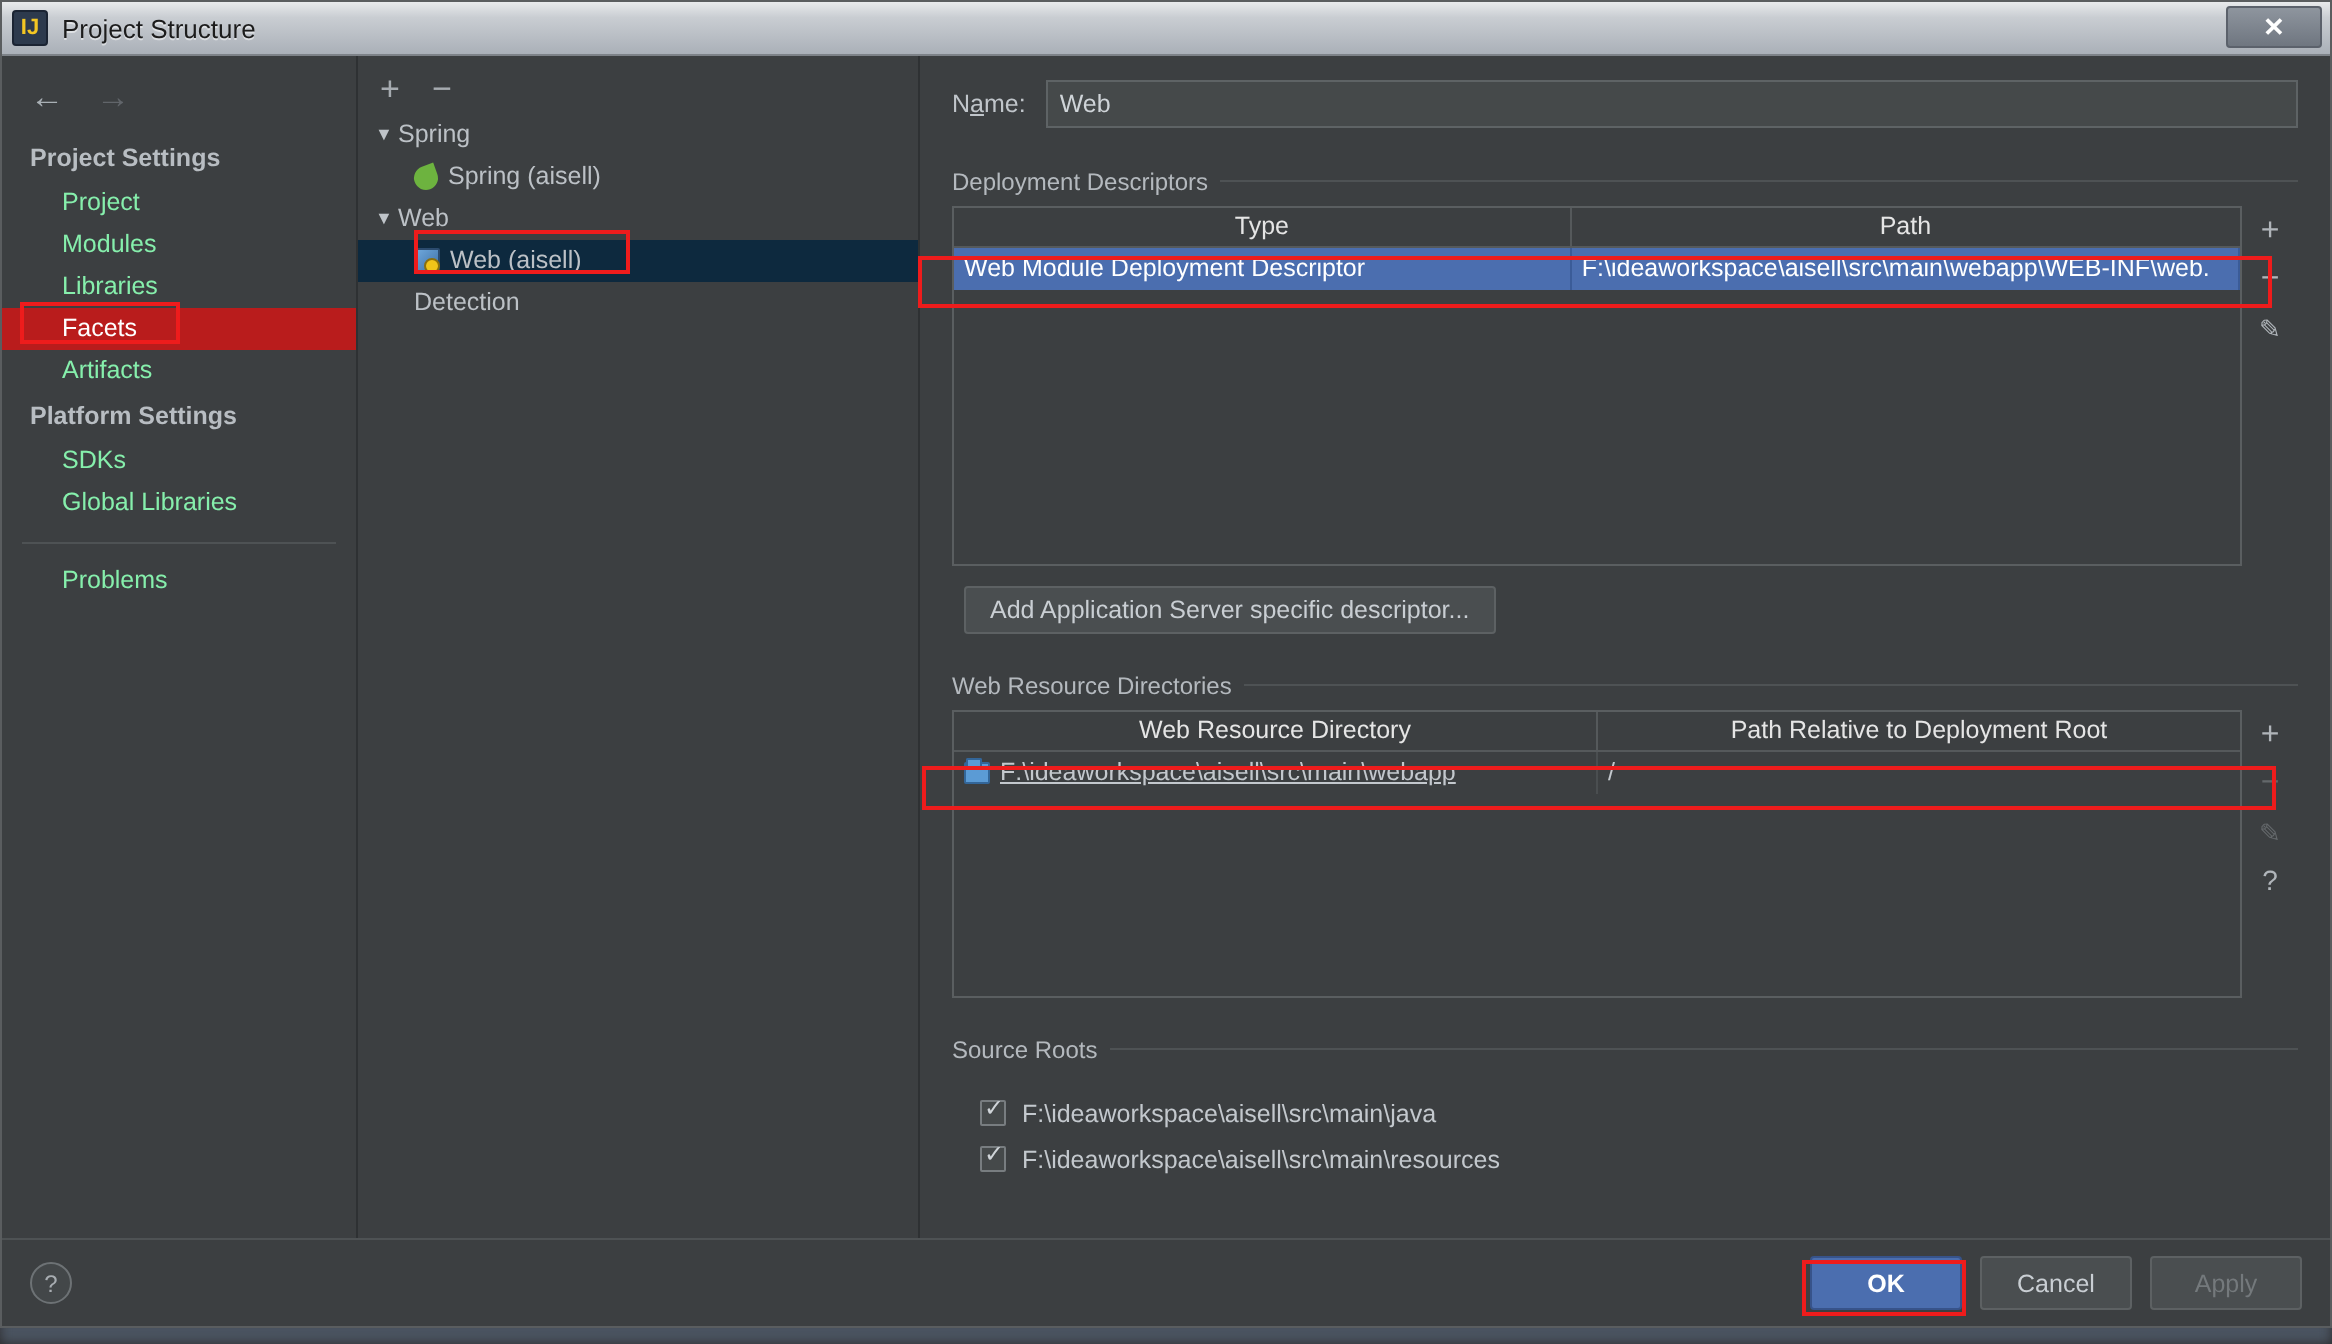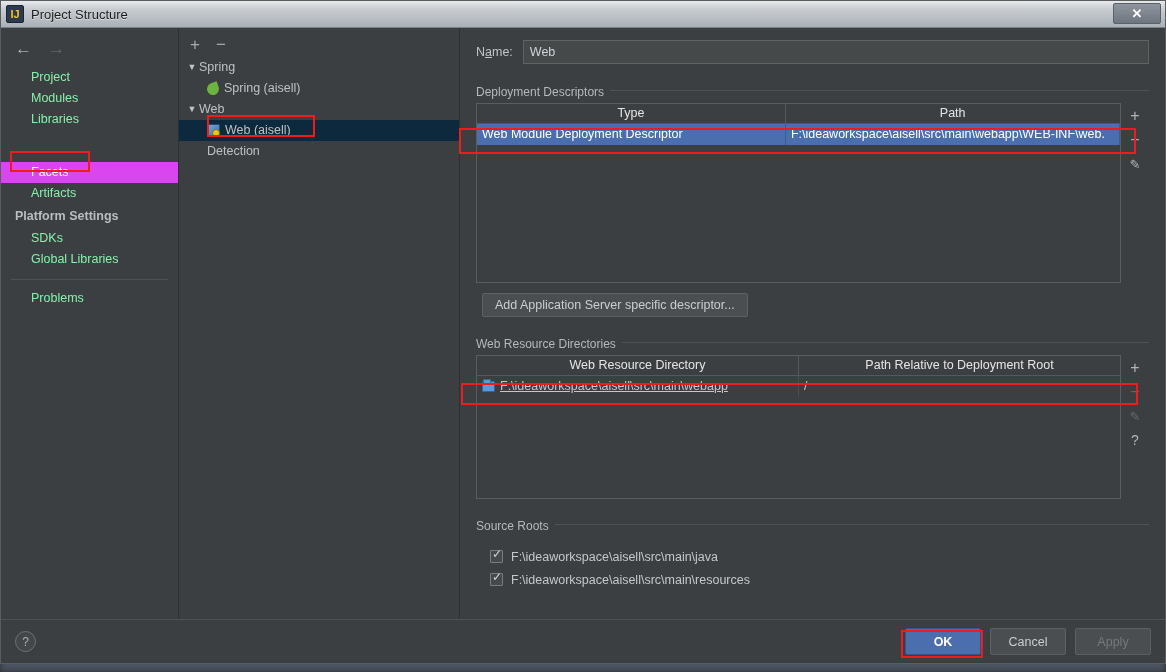--- a/index.html
+++ b/index.html
@@ -112,21 +112,21 @@
   .side-group {
     font-size: 12.5px; color: #b8bdc2; font-weight: bold;
     padding: 2px 0 2px 14px; line-height: 20px;
   }
   .side-item {
     font-size: 12.5px; color: #86efac;
     padding-left: 30px; line-height: 21px; height: 21px;
     position: relative;
   }
   .side-item.selected {
-    background: #d946ef; color: #ffffff; margin-top: 32px;
+    background: #b91c1c; color: #ffffff;
   }
   .side-divider {
     height: 1px; background: #4e5254; margin: 9px 10px 8px 10px;
   }
 
   
   .tree-panel {
     width: 281px; min-width: 281px;
     background: #3c3f41;
     border-right: 1px solid #2e3133;
@@ -356,20 +356,21 @@
     </div>
 
     <div class="content">
 
       <div class="sidebar">
         <div class="nav-arrows">
           <span class="nav-arrow">←</span>
           <span class="nav-arrow disabled">→</span>
         </div>
 
+        <div class="side-group">Project Settings</div>
         <div class="side-item">Project</div>
         <div class="side-item">Modules</div>
         <div class="side-item">Libraries</div>
         <div class="side-item selected">Facets</div>
         <div class="side-item">Artifacts</div>
 
         <div class="side-group">Platform Settings</div>
         <div class="side-item">SDKs</div>
         <div class="side-item">Global Libraries</div>
 

